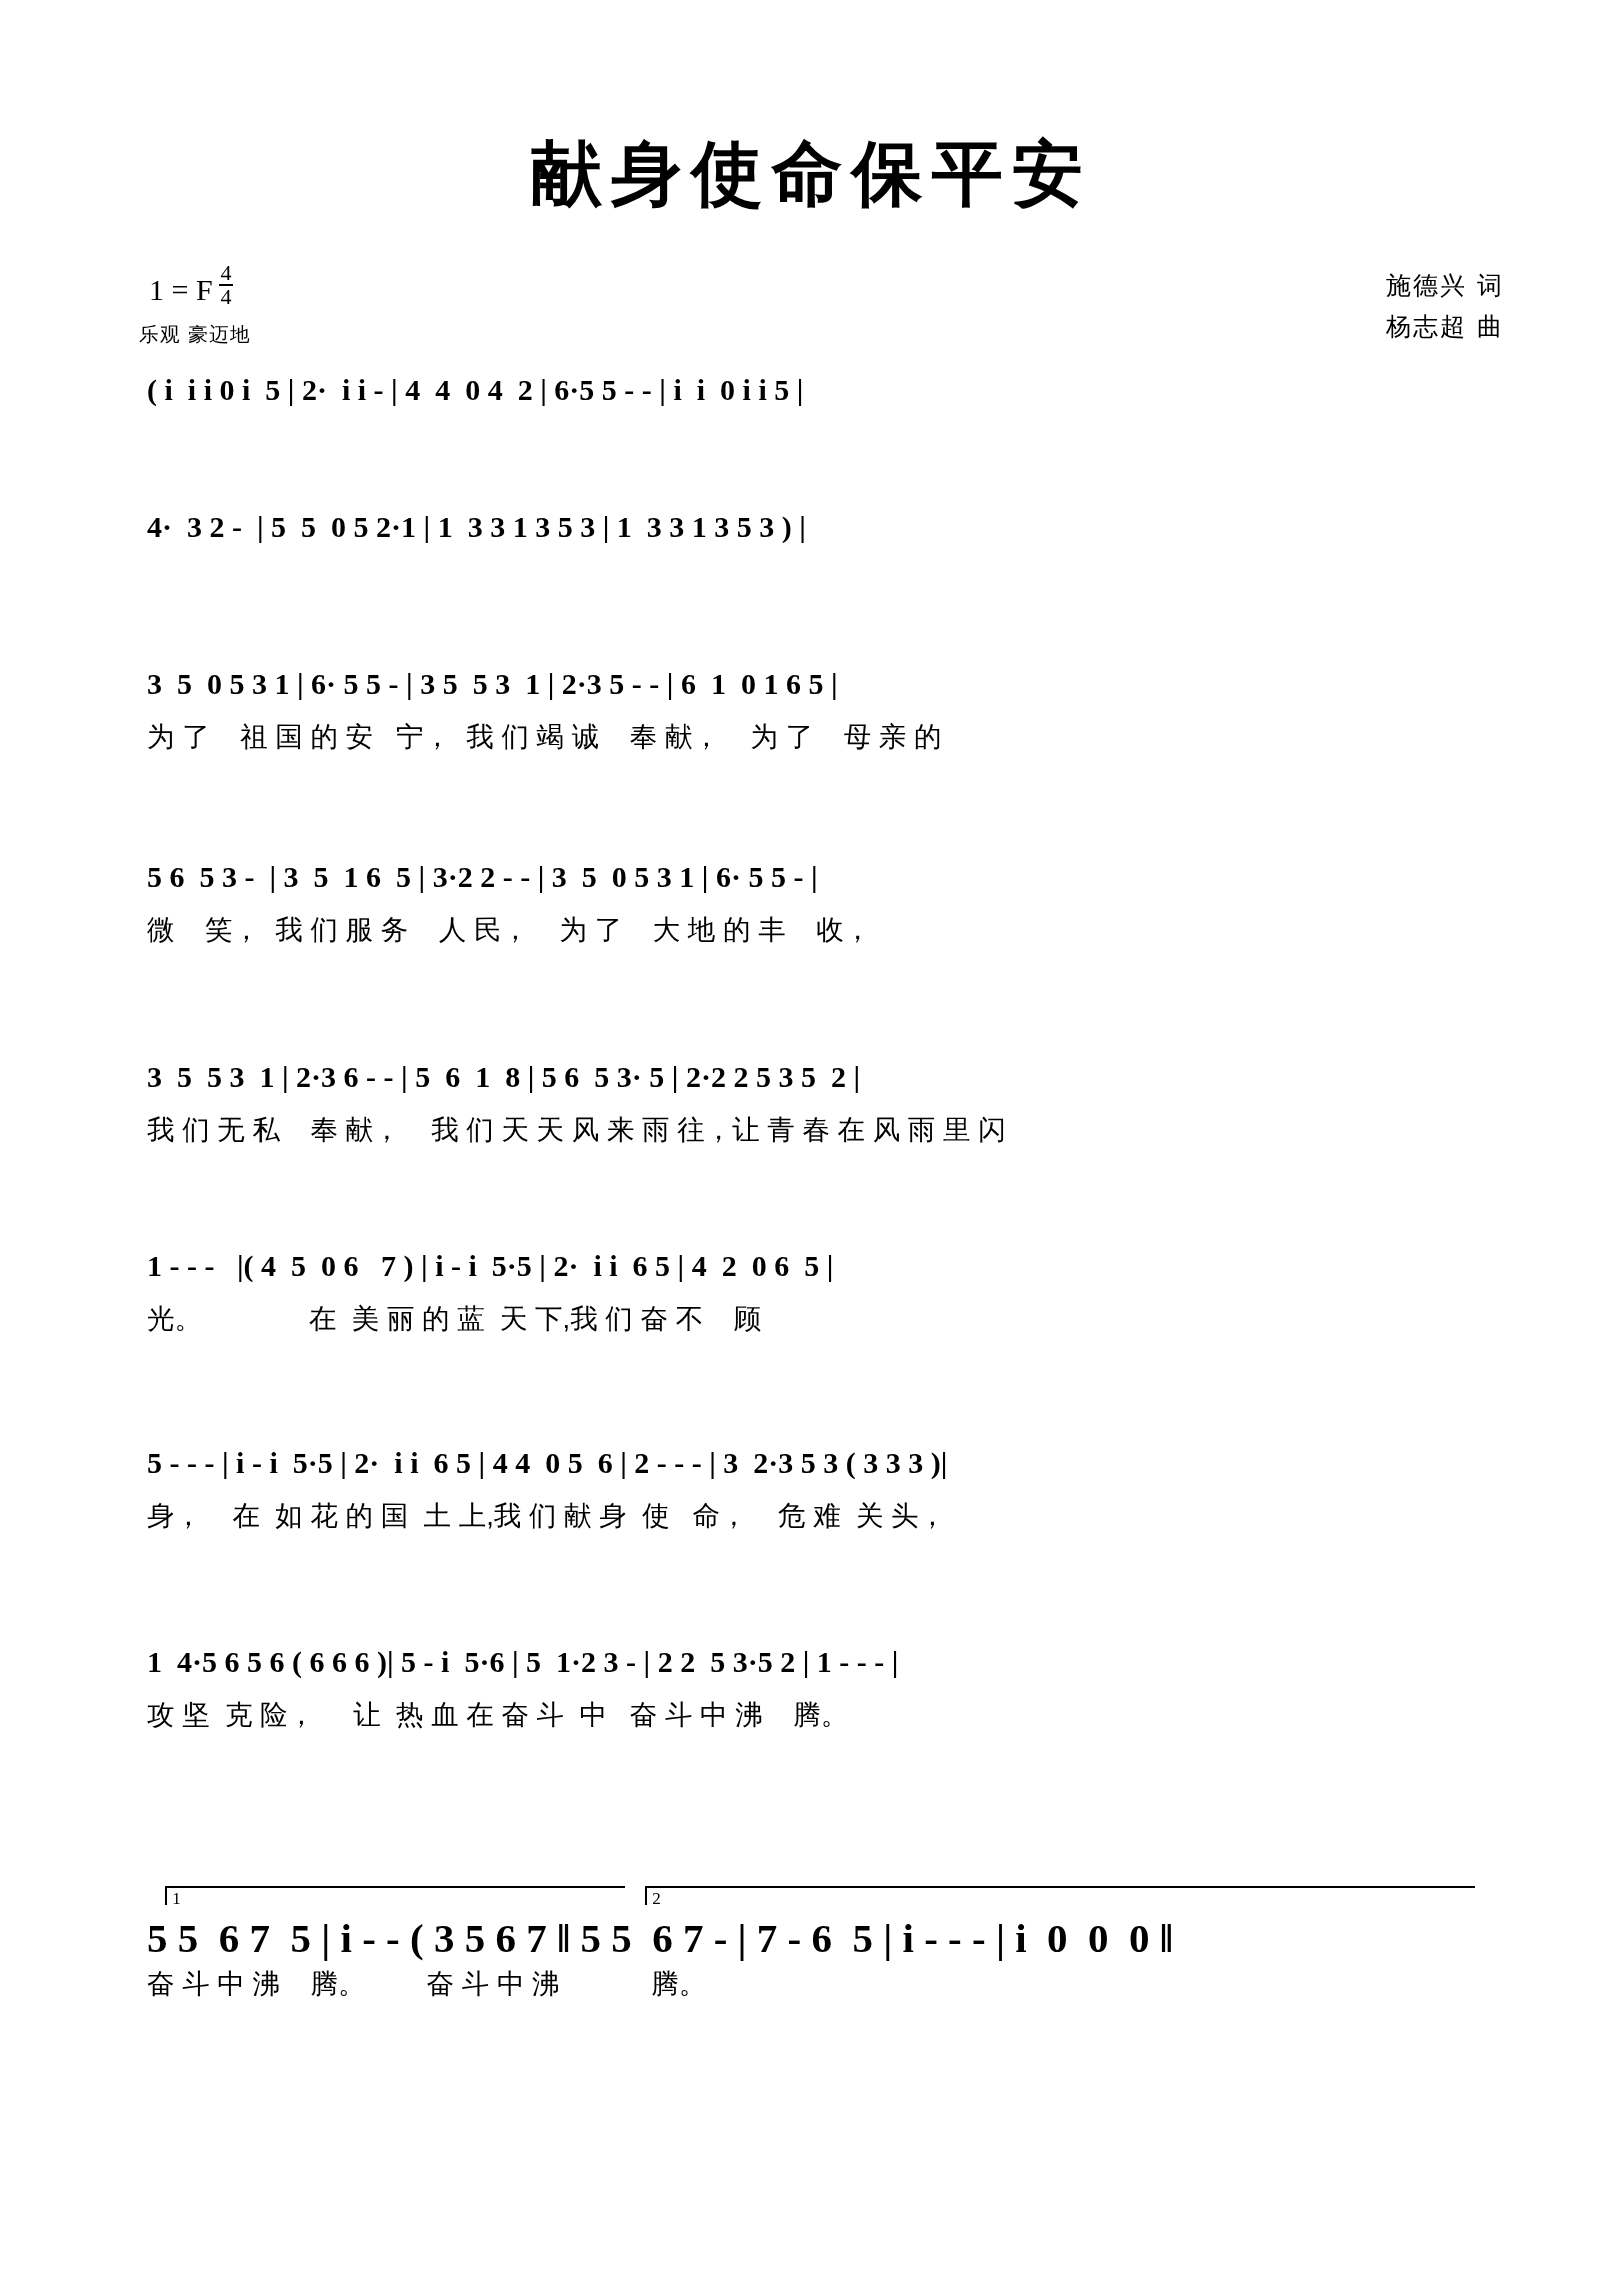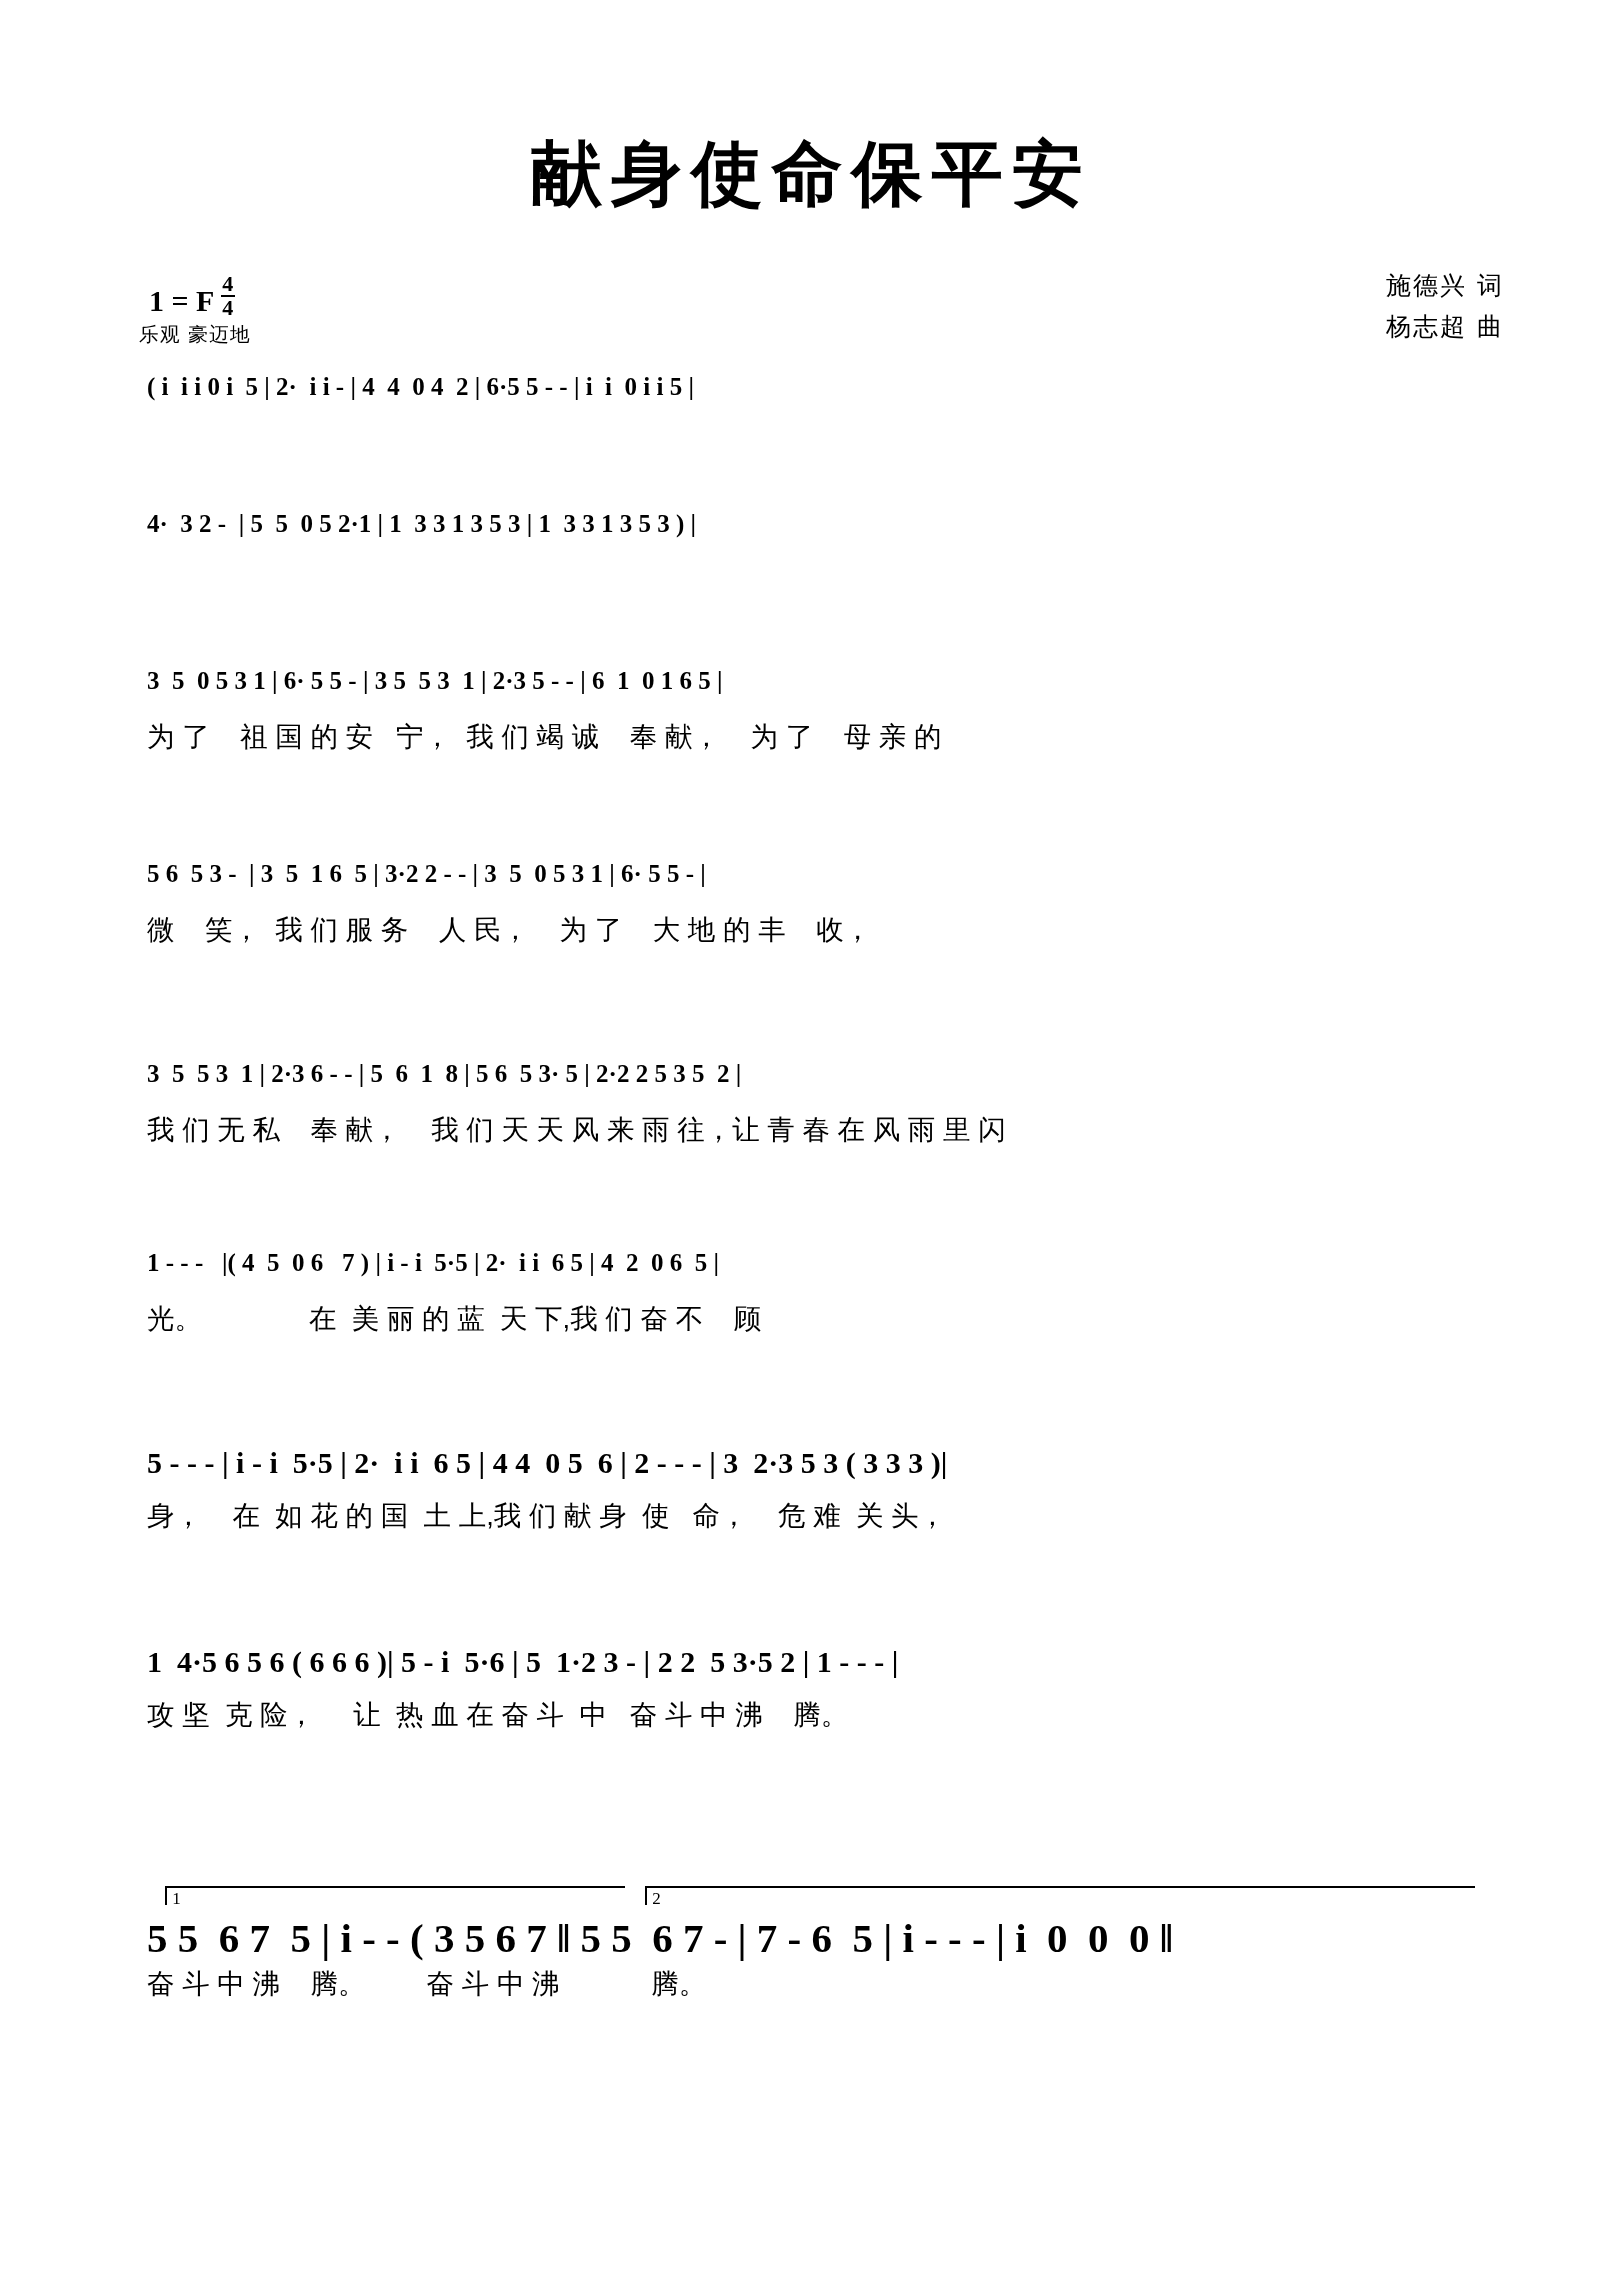--- a/index.html
+++ b/index.html
@@ -34,23 +34,22 @@
     font-weight: bold;
     letter-spacing: 9.2px;
     color: #000;
   }
   
   .keysig {
     position: absolute;
     left: 149px;
     top: 246px;
     font-size: 30px;
-    font-weight: bold;
-    font-family: "Liberation Serif", serif;
-    margin-top: 11px;
+    font-weight: normal;
+    font-family: "Liberation Serif", serif;
   }
   .keysig .frac {
     display: inline-block;
     vertical-align: -3.9px;
     margin-left: 6.5px;
     text-align: center;
     font-size: 22px;
     line-height: 1.0;
   }
   .keysig .frac .num {
@@ -81,21 +80,21 @@
   .line {
     position: absolute;
     left: 0;
     width: 1623px;
   }
   .notes {
     position: absolute;
     left: 147px;
     width: 1328px;
     font-family: "Liberation Serif", serif;
-    font-size: 25px;
+    font-size: 30px;
     font-weight: bold;
     white-space: pre;
     letter-spacing: 0px;
   }
   .lyrics {
     position: absolute;
     left: 147px;
     width: 1328px;
     font-family: Liberation Sans, sans-serif;
     font-size: 27.5px;

